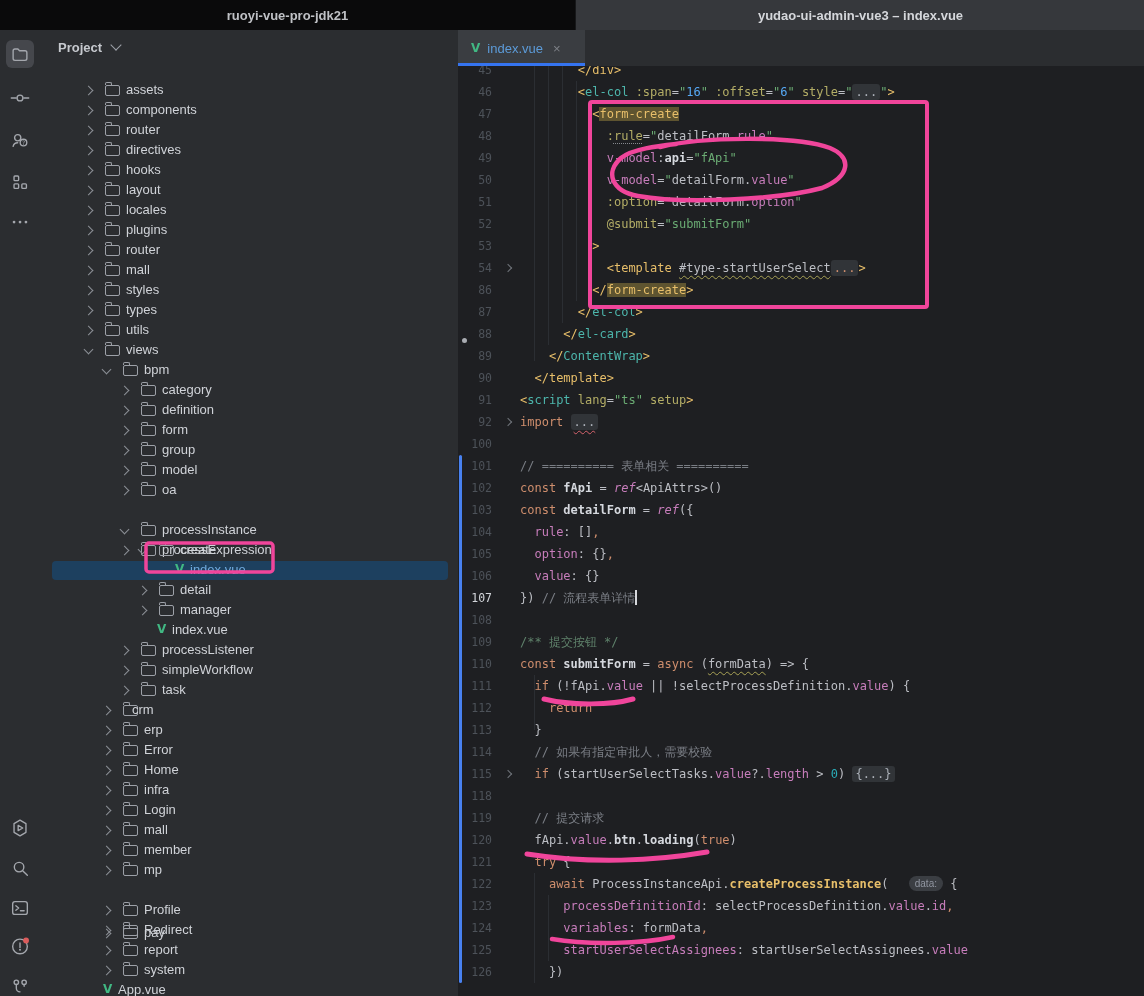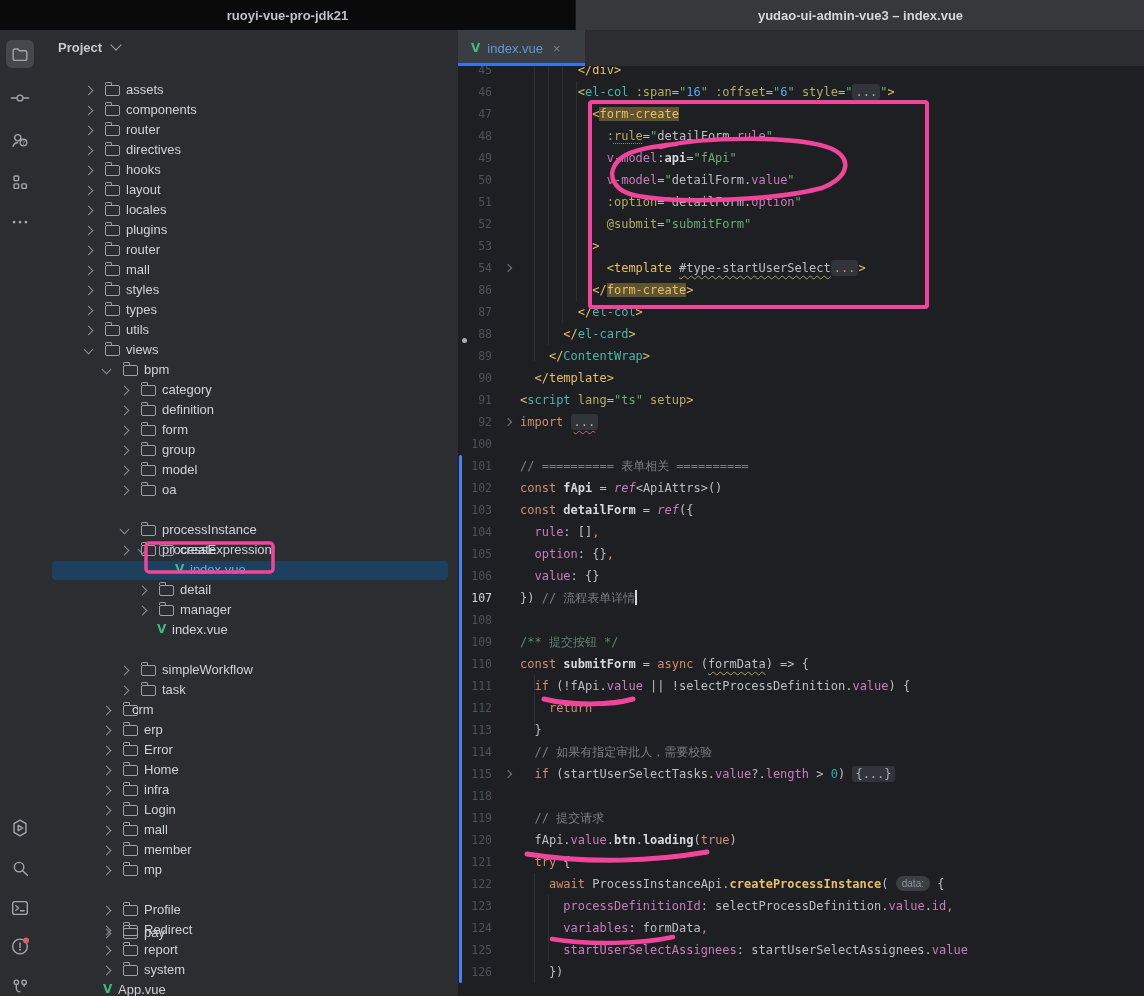--- a/index.html
+++ b/index.html
@@ -61,21 +61,21 @@
   
   .c-t{color:#BCBEC4}.c-kw{color:#CF8E6D}.c-ty{color:#E8BF6A}.c-tc{color:#4DB6AC}
   .c-at{color:#B3AD66}.c-dir{color:#C77DBB}.c-str{color:#6AAB73}.c-num{color:#56A8F5}
   .c-num2{color:#2AACB8}.c-prop{color:#C77DBB}.c-cmt{color:#7A7E85}.c-doc{color:#5F826B}
   .c-b{color:#D5D8DE;font-weight:bold}.c-fn{color:#E8BF6A;font-weight:bold}
   .c-ref{color:#C77DBB;font-style:italic}
   .c-fold{background:#313438;color:#ABB0B8;border-radius:3px;padding:1px 3px;}
   .c-foldr{background:#313438;color:#CF8E6D;border-radius:3px;padding:1px 3px;}
   .c-hl{background:#5E5430;color:#E8BF6A;}
   .c-hint{display:inline-block;background:#3B3E43;color:#9196A1;border-radius:8px;padding:0 6px;
-          font-family:"Liberation Sans",sans-serif;font-size:10px;line-height:15px;vertical-align:1px;}
+          font-family:"Liberation Sans",sans-serif;font-size:10px;line-height:15px;vertical-align:1px;margin-left:13px;}
   .sq-o{text-decoration:underline wavy #A8A255 1px;text-underline-offset:3px;}
   .sq-g{text-decoration:underline dotted #85888E 1px;text-underline-offset:3px;}
   .sq-r{text-decoration:underline wavy #D5626C 1px;text-underline-offset:4px;}
   .caret{display:inline-block;width:1.5px;height:15px;background:#D7D9DD;vertical-align:-3px;}
   
   .annotations{position:absolute;left:0;top:0;width:1144px;height:996px;pointer-events:none;z-index:50;}
 </style>
 </head>
 <body>
 
@@ -297,20 +297,25 @@
           <span class="tree-label" style="left: 140px;">detail</span>
         </div>
         <div class="tree-row" style="top: 536px;">
           <span class="chev collapsed" style="left: 99px;"></span>
           <span class="folder-ic" style="left: 119px;"></span>
           <span class="tree-label" style="left: 140px;">manager</span>
         </div>
         <div class="tree-row" style="top: 556px;">
           <span class="vue-ic" style="left: 117px;">V</span>
           <span class="tree-label" style="left: 132px;">index.vue</span>
+        </div>
+        <div class="tree-row" style="top: 576px;">
+          <span class="chev collapsed" style="left: 81px;"></span>
+          <span class="folder-ic" style="left: 101px;"></span>
+          <span class="tree-label" style="left: 122px;">processListener</span>
         </div>
         <div class="tree-row" style="top: 596px;">
           <span class="chev collapsed" style="left: 81px;"></span>
           <span class="folder-ic" style="left: 101px;"></span>
           <span class="tree-label" style="left: 122px;">simpleWorkflow</span>
         </div>
         <div class="tree-row" style="top: 616px;">
           <span class="chev collapsed" style="left: 81px;"></span>
           <span class="folder-ic" style="left: 101px;"></span>
           <span class="tree-label" style="left: 122px;">task</span>

